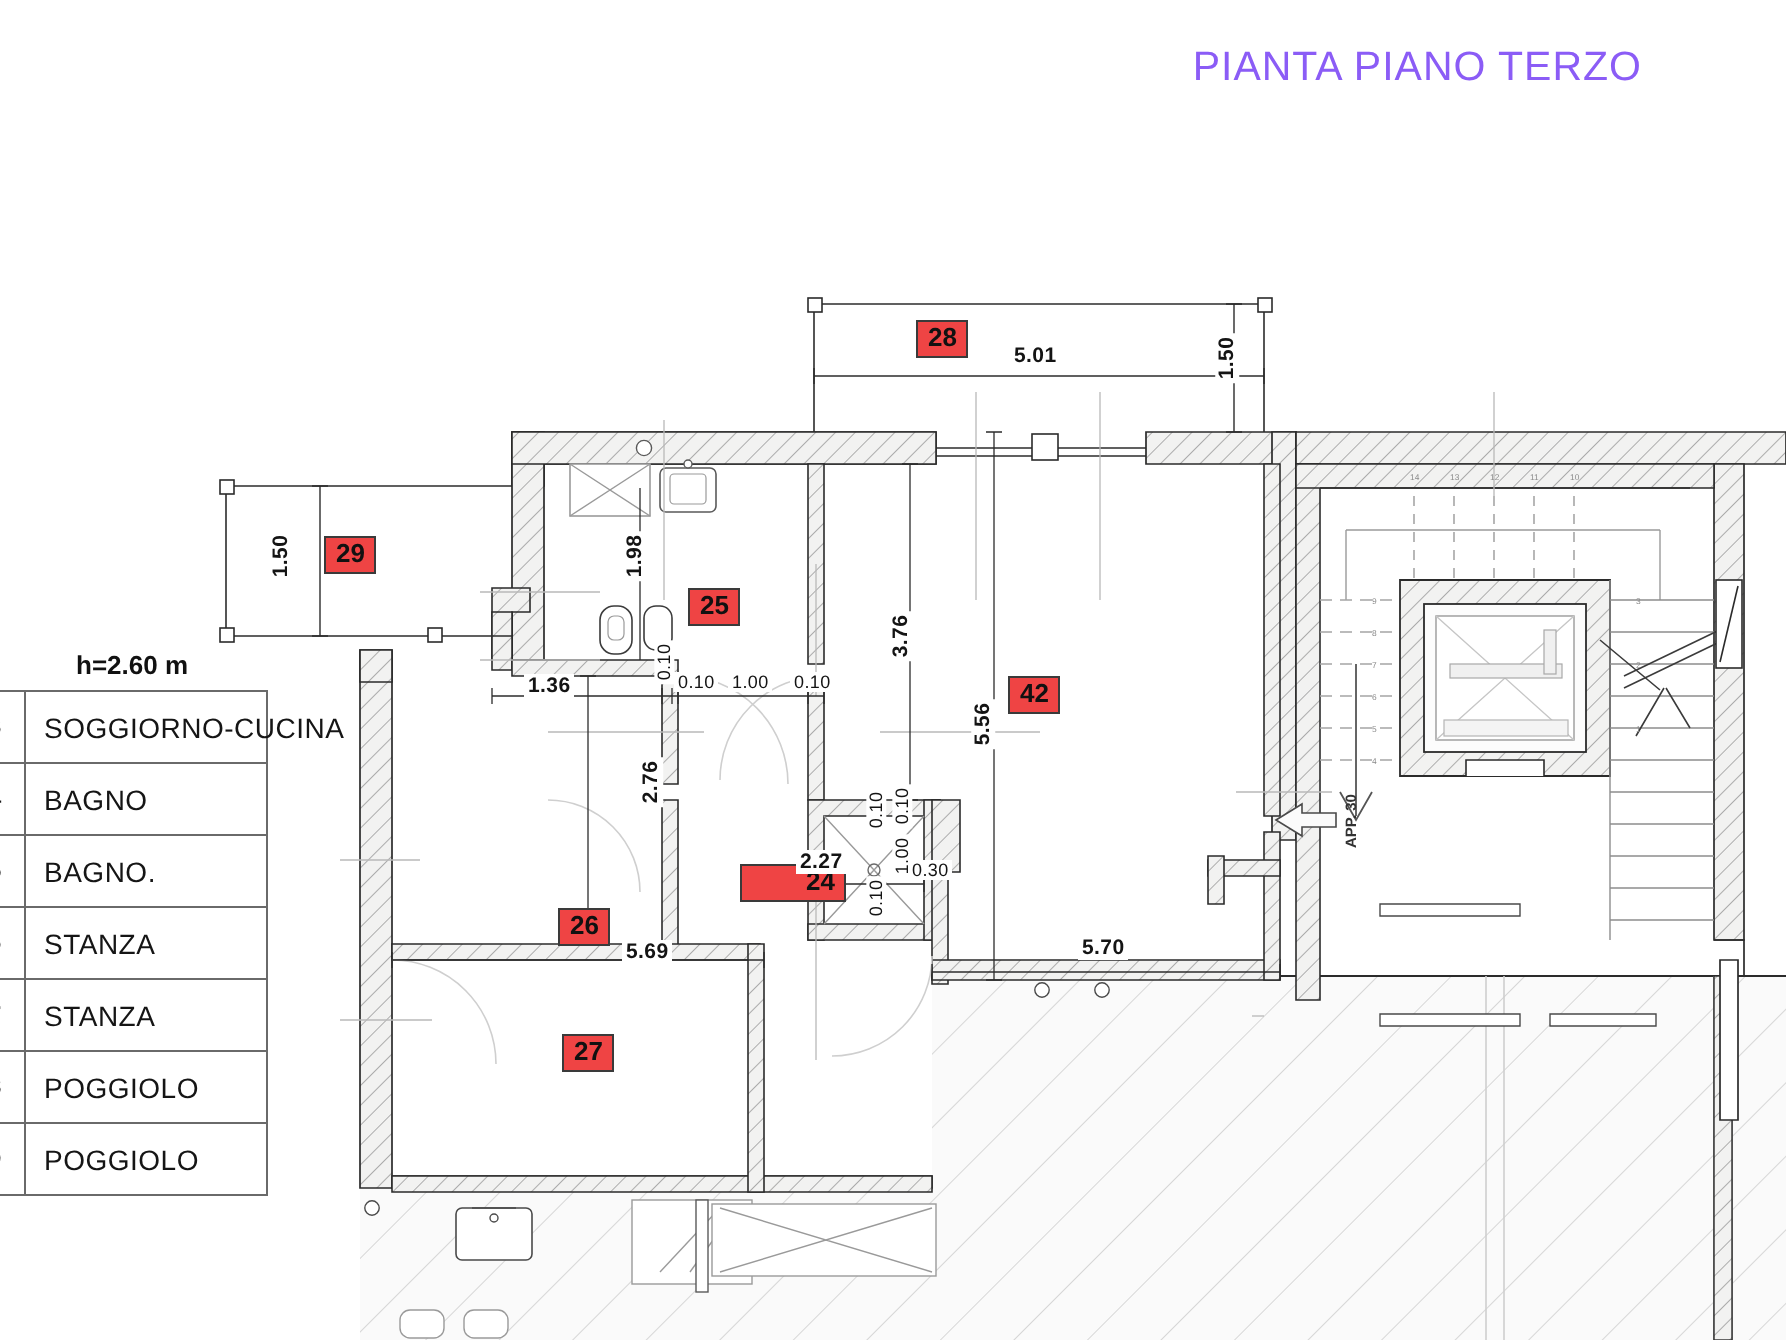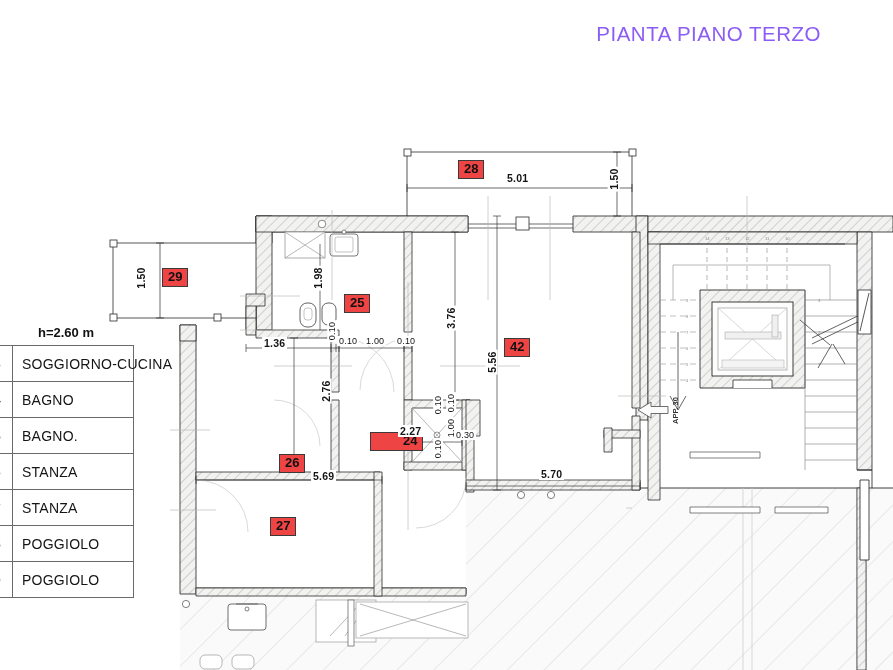--- a/index.html
+++ b/index.html
@@ -360,21 +360,21 @@
 
     </g>
   </svg>
 
   <div class="tag" style="left:458px;top:160px;">28</div>
   <div class="tag" style="left:162px;top:268px;">29</div>
   <div class="tag" style="left:344px;top:294px;text-align:right;">25</div>
   <div class="tag" style="left:279px;top:410px;margin-top:44px;">26</div>
   <div class="tag" style="left:370px;top:432px;padding-left:32px;">24</div>
   <div class="tag" style="left:504px;top:338px;">42</div>
-  <div class="tag" style="left:270px;top:517px;">27</div>
+  <div class="tag" style="left:281px;top:517px;">27</div>
 
   <div class="dim bold" style="left:505px;top:172px;">5.01</div>
   <div class="dim rot bold" style="left:601px;top:173px;">1.50</div>
   <div class="dim rot bold" style="left:128px;top:272px;">1.50</div>
 
   <div class="dim bold" style="left:262px;top:337px;">1.36</div>
   <div class="dim rot bold" style="left:305px;top:272px;">1.98</div>
 
   <div class="dim sm rot" style="left:321px;top:326px;">0.10</div>
   <div class="dim sm" style="left:337px;top:336px;">0.10</div>

